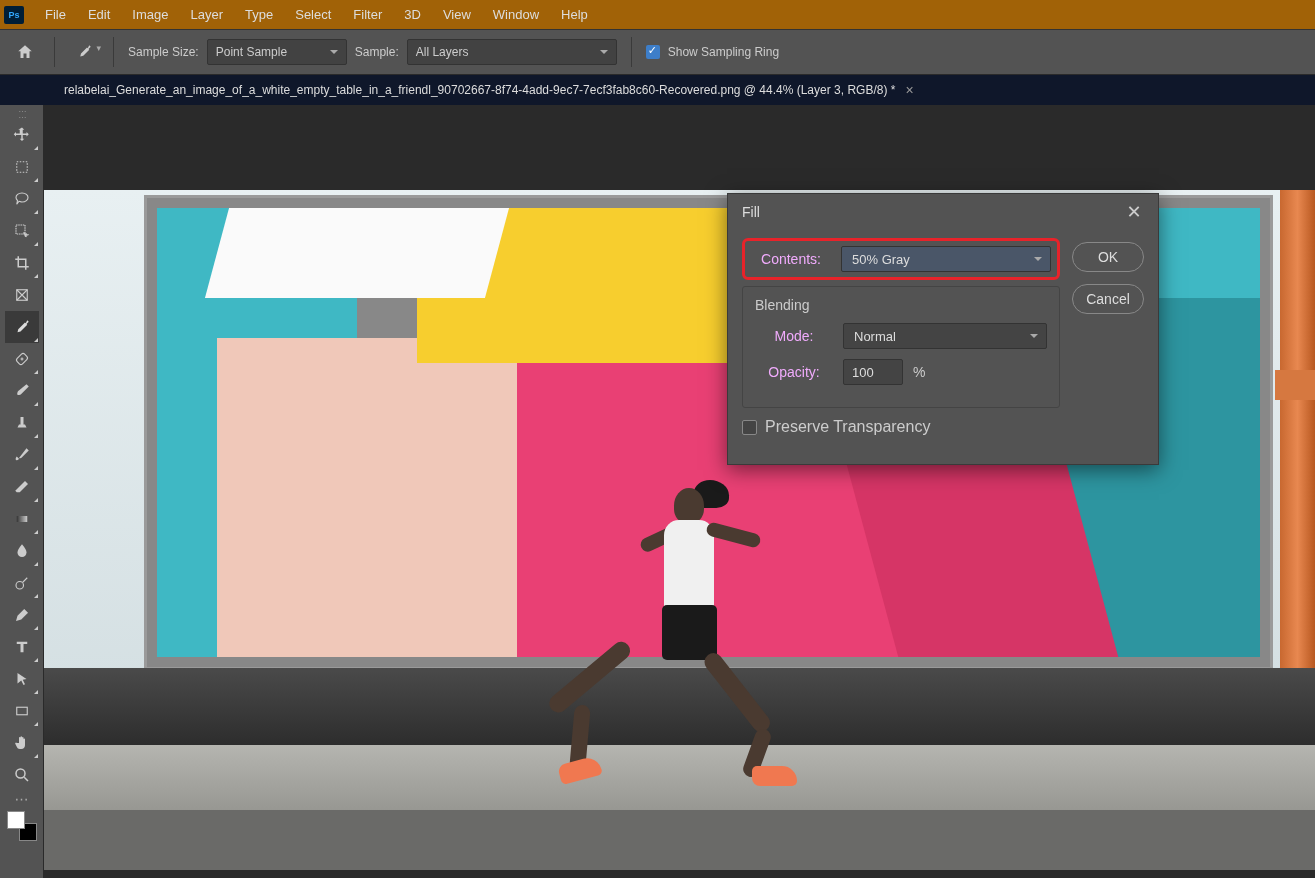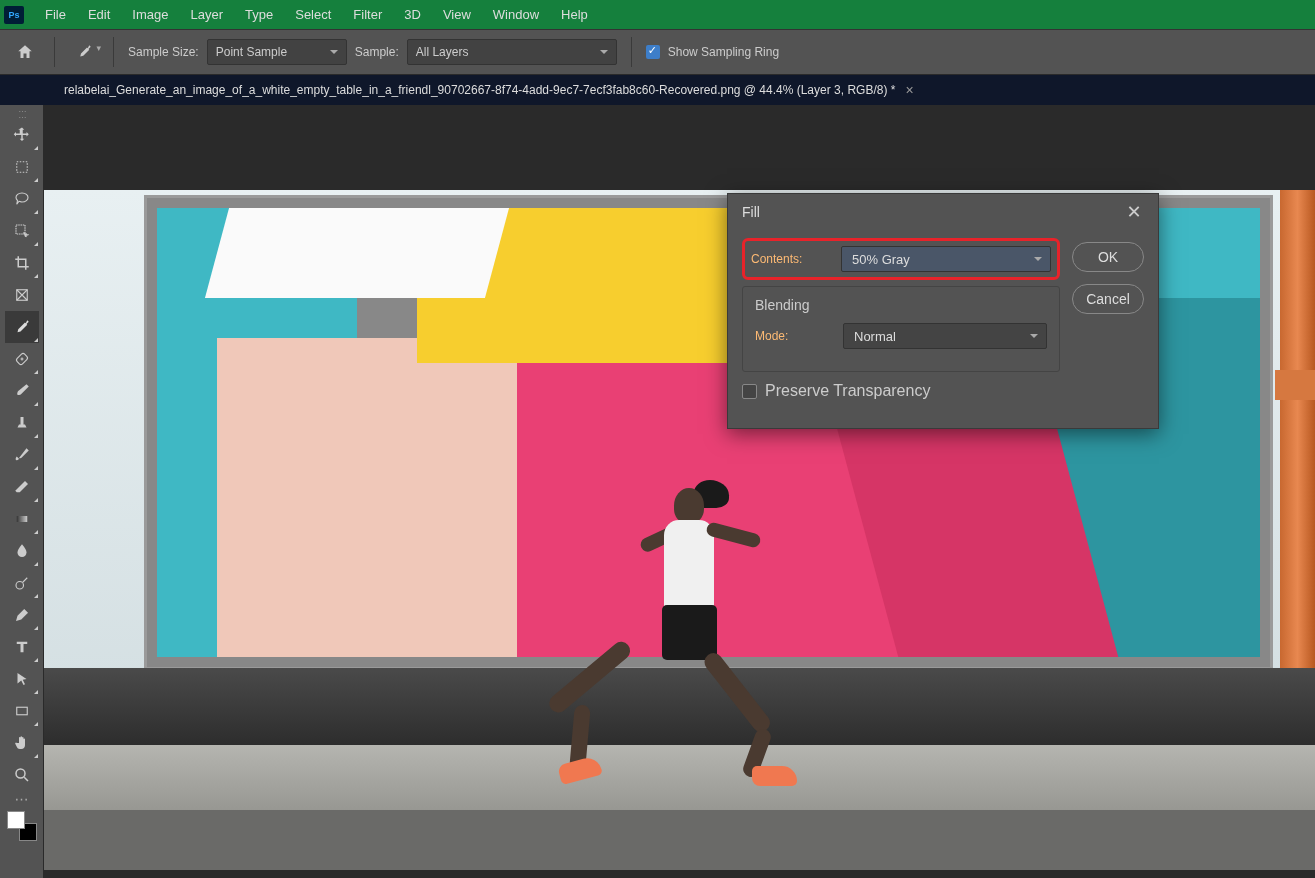--- a/index.html
+++ b/index.html
@@ -1,19 +1,19 @@
 <!DOCTYPE html>
 <html><head>
 <meta charset="utf-8">
 <style>
 * { margin: 0; padding: 0; box-sizing: border-box; font-family: -apple-system, "Segoe UI", Arial, sans-serif; }
 body { background: #535353; width: 1315px; height: 878px; overflow: hidden; position: relative; }
 
 
-.menubar { background: #15803d; height: 30px; display: flex; align-items: center; padding: 0 4px; border-bottom: 1px solid #333; }
+.menubar { background: #a16207; height: 30px; display: flex; align-items: center; padding: 0 4px; border-bottom: 1px solid #333; }
 .ps-logo { width: 20px; height: 18px; background: #001e36; color: #31a8ff; font-size: 9px; font-weight: bold; display: flex; align-items: center; justify-content: center; margin-right: 10px; border-radius: 2px; }
 .menu-item { color: #ddd; font-size: 13px; padding: 0 11px; cursor: pointer; }
 
 
 .options-bar { background: #535353; height: 45px; display: flex; align-items: center; padding: 0 10px; border-bottom: 1px solid #2a2a2a; gap: 8px; }
 .home-icon { width: 30px; height: 26px; display: flex; align-items: center; justify-content: center; color: #ccc; }
 .eyedropper-opts { width: 30px; height: 26px; display: flex; align-items: center; justify-content: center; color: #ccc; position: relative; }
 .opt-divider { width: 1px; height: 30px; background: #3a3a3a; margin: 0 6px; }
 .opt-label { color: #ccc; font-size: 12px; }
 .opt-select { background: #424242; border: 1px solid #333; color: #ccc; font-size: 12px; height: 26px; padding: 0 24px 0 8px; position: relative; display: flex; align-items: center; min-width: 140px; border-radius: 2px; }
@@ -81,21 +81,21 @@
 .r-shoe-f { position: absolute; top: 286px; left: 228px; width: 45px; height: 20px; background: #f07850; border-radius: 5px 15px 5px 8px; }
 
 
 .dialog { position: absolute; top: 193px; left: 727px; width: 432px; background: #535353; border: 1px solid #3a3a3a; box-shadow: 0 5px 20px rgba(0,0,0,0.5); }
 .dialog-title { height: 36px; display: flex; align-items: center; justify-content: space-between; padding: 0 14px; color: #ddd; font-size: 14px; }
 .dialog-close { color: #ccc; font-size: 18px; cursor: pointer; width: 20px; text-align: center; }
 .dialog-body { padding: 8px 14px 18px 14px; display: flex; gap: 12px; }
 .dialog-controls { flex: 1; }
 .dialog-row { display: flex; align-items: center; margin-bottom: 10px; gap: 10px; }
 .dialog-row.highlighted { border: 3px solid #e8232a; border-radius: 6px; padding: 5px 6px; margin-bottom: 6px; }
-.dlabel { color: #fdba74; font-size: 12px; text-align: left; }
+.dlabel { color: #f0abfc; font-size: 14px; text-align: center; }
 .dselect { flex: 1; background: #444; border: 1px solid #333; color: #ddd; font-size: 13px; height: 26px; padding: 0 22px 0 10px; position: relative; display: flex; align-items: center; border-radius: 2px; }
 .dselect.sel-hl { background: #4a5668; }
 .dselect::after { content: ""; position: absolute; right: 8px; top: 50%; width: 0; height: 0; border-left: 4px solid transparent; border-right: 4px solid transparent; border-top: 4px solid #aaa; transform: translateY(-50%); }
 .fieldset { border: 1px solid #444; border-radius: 3px; padding: 10px 12px 12px 12px; margin-top: 2px; }
 .fieldset-label { color: #ccc; font-size: 14px; margin-bottom: 10px; display: block; }
 .frow { display: flex; align-items: center; gap: 10px; margin-bottom: 10px; }
 .dinput { background: #444; border: 1px solid #333; color: #ddd; font-size: 13px; height: 26px; width: 60px; padding: 0 8px; border-radius: 2px; }
 .dunit { color: #ccc; font-size: 14px; }
 .dcheck { width: 15px; height: 15px; border: 1px solid #888; background: #444; border-radius: 2px; }
 .dchecklabel { color: #ccc; font-size: 16px; }
@@ -344,20 +344,25 @@
       <div class="dialog-row highlighted">
         <span class="dlabel" style="width:80px">Contents:</span>
         <div class="dselect sel-hl">50% Gray</div>
       </div>
       <div class="fieldset">
         <span class="fieldset-label">Blending</span>
         <div class="frow">
           <span class="dlabel" style="width:78px">Mode:</span>
           <div class="dselect" style="flex:1">Normal</div>
         </div>
+        <div class="frow">
+          <span class="dlabel" style="width:78px">Opacity:</span>
+          <input class="dinput" value="100" style="">
+          <span class="dunit">%</span>
+        </div>
       </div>
       <div class="frow" style="margin-top:10px;gap:8px">
         <div class="dcheck"></div>
         <span class="dchecklabel">Preserve Transparency</span>
       </div>
     </div>
     <div class="dialog-buttons">
       <div class="dbtn">OK</div>
       <div class="dbtn">Cancel</div>
     </div>

